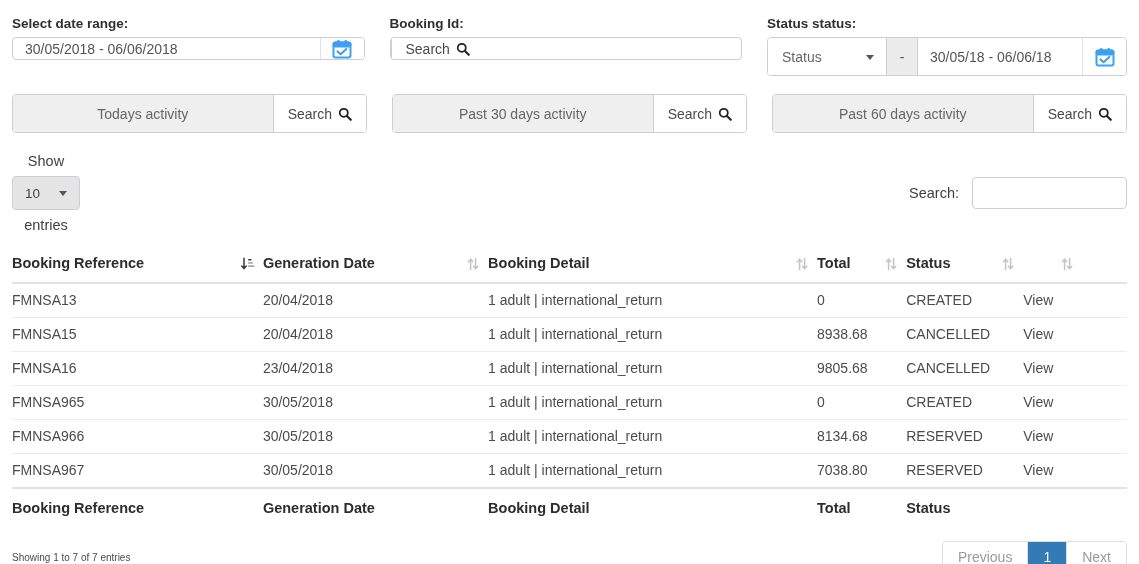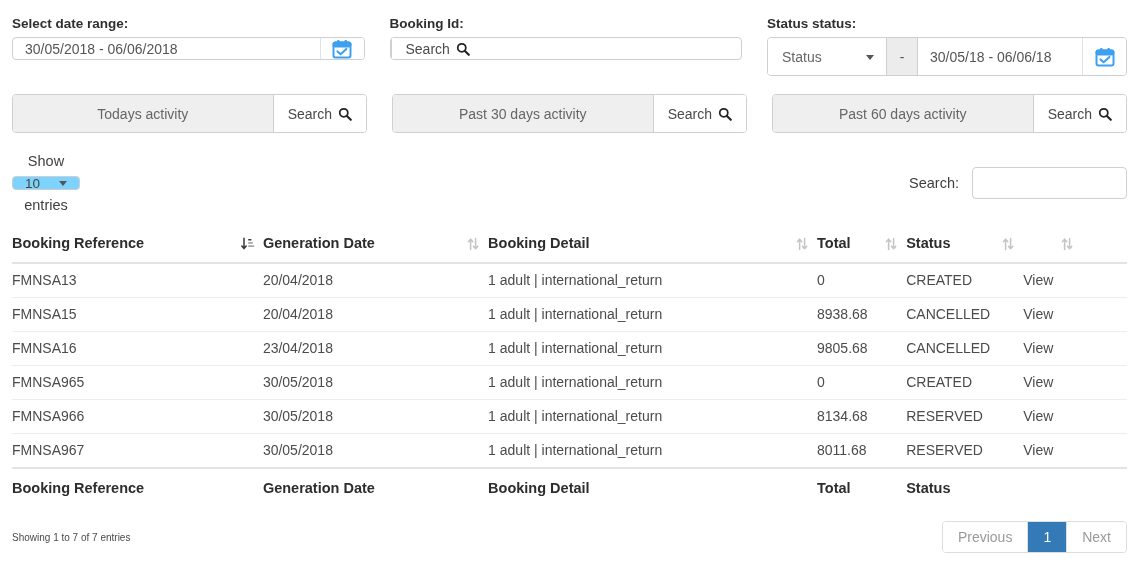--- a/index.html
+++ b/index.html
@@ -154,24 +154,24 @@
     display: flex;
     align-items: center;
     gap: 7px;
     color: #3f3f3f;
     font-size: 14.5px;
     flex-direction: column;
   }
   .mini-select {
     position: relative;
     width: 68px;
-    height: 14px;
+    height: 34px;
     border: 1px solid #ccd0d4;
     border-radius: 4px;
-    background: #7dd3fc;
+    background: #e5e5e5;
     display: flex;
     align-items: center;
     cursor: pointer;
   }
   .mini-select .val { padding-left: 12px; font-size: 13.5px; color: #444; }
   .search-filter { display: flex; align-items: center; gap: 13px; }
   .search-filter .lbl { color: #3f3f3f; font-size: 14.5px; }
   .search-filter input {
     width: 155px;
     height: 32px;
@@ -470,21 +470,21 @@
         <td>1 adult | international_return</td>
         <td>8134.68</td>
         <td>RESERVED</td>
         <td class="view-link">View</td>
         <td></td>
       </tr>
       <tr>
         <td>FMNSA967</td>
         <td>30/05/2018</td>
         <td>1 adult | international_return</td>
-        <td>8011.68</td>
+        <td>7038.80</td>
         <td>RESERVED</td>
         <td class="view-link">View</td>
         <td></td>
       </tr>
     </tbody>
 
     <tfoot>
       <tr>
         <th>Booking Reference</th>
         <th>Generation Date</th>

